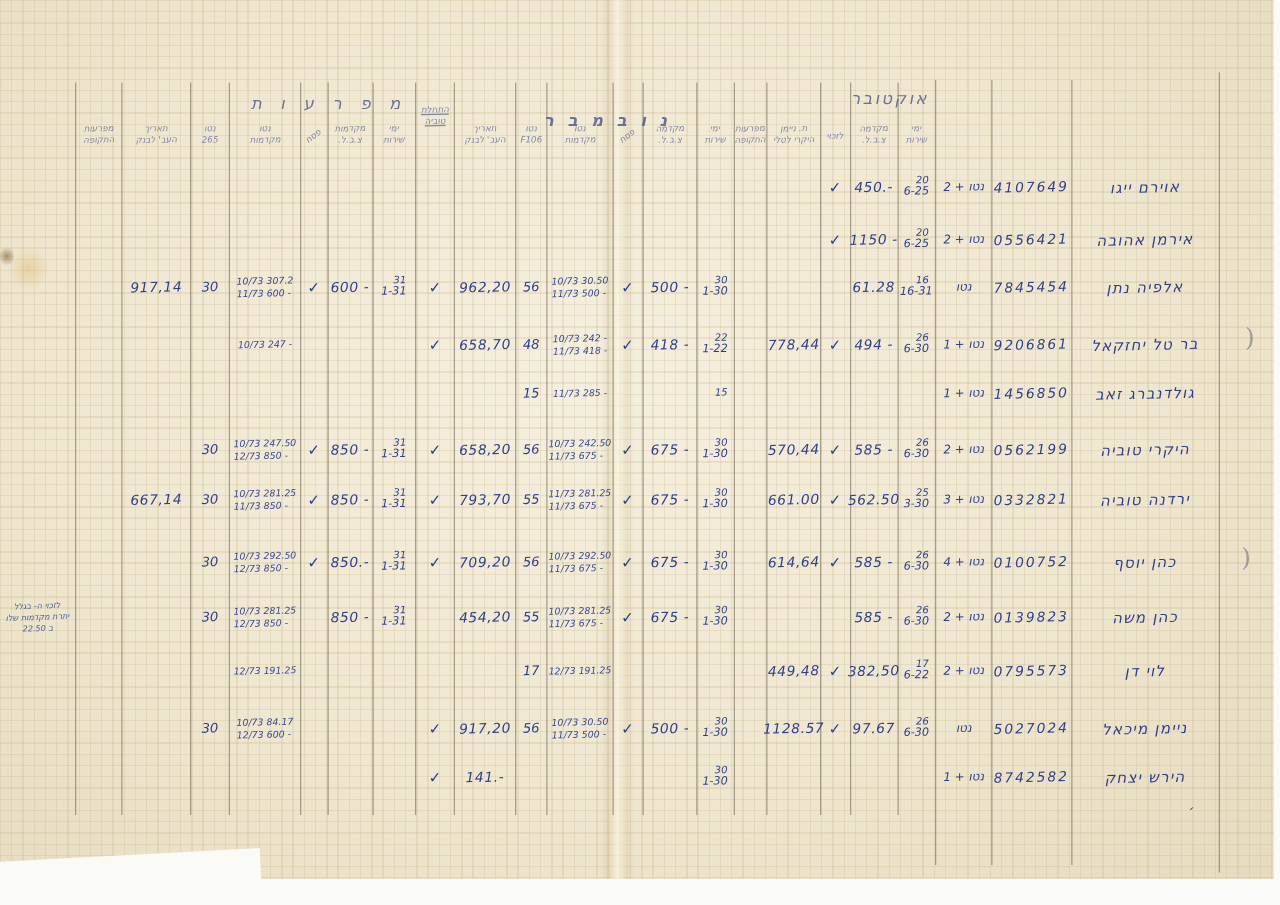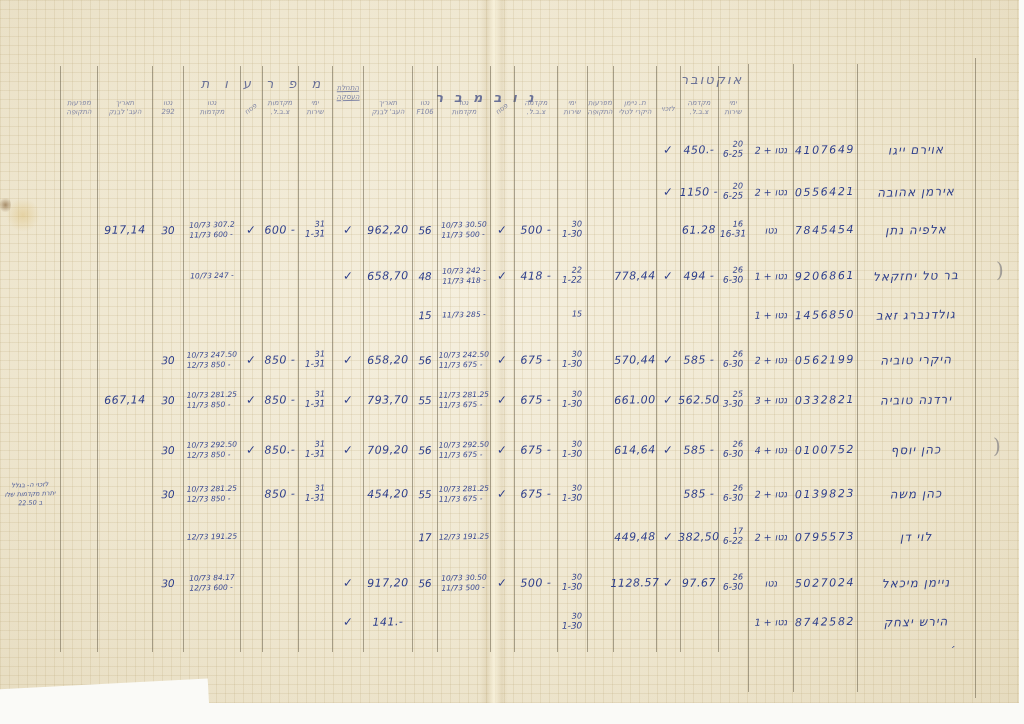--- a/index.html
+++ b/index.html
@@ -99,40 +99,40 @@
       <div class="hdr" style="left: 78.5px; top: 99px;">
         <div>מפרעות</div>
         <div>התקופה</div>
       </div>
       <div class="hdr" style="left: 124.5px; top: 99px;">
         <div>תאריך</div>
         <div>העב' לבנק</div>
       </div>
       <div class="hdr" style="left: 167.5px; top: 99px;">
         <div>נטו</div>
-        <div>292</div>
+        <div>265</div>
       </div>
       <div class="hdr" style="left: 211.5px; top: 99px;">
         <div>נטו</div>
         <div>מקדמות</div>
       </div>
       <div class="hdr tilt" style="left: 251px; top: 105px;">
         <div>פסח</div>
       </div>
       <div class="hdr" style="left: 280px; top: 99px;">
         <div>מקדמות</div>
         <div>צ.ב.ל.</div>
       </div>
       <div class="hdr" style="left: 315px; top: 99px;">
         <div>ימי</div>
         <div>שירות</div>
       </div>
       <div class="hdr" style="left: 347.5px; top: 84px; text-decoration: underline;">
         <div>התחלת</div>
-        <div>העסקה</div>
+        <div>טוביה</div>
       </div>
       <div class="hdr" style="left: 387.5px; top: 99px;">
         <div>תאריך</div>
         <div>העב' לבנק</div>
       </div>
       <div class="hdr" style="left: 424.5px; top: 99px;">
         <div>נטו</div>
         <div>F106</div>
       </div>
       <div class="hdr" style="left: 463.5px; top: 99px;">

